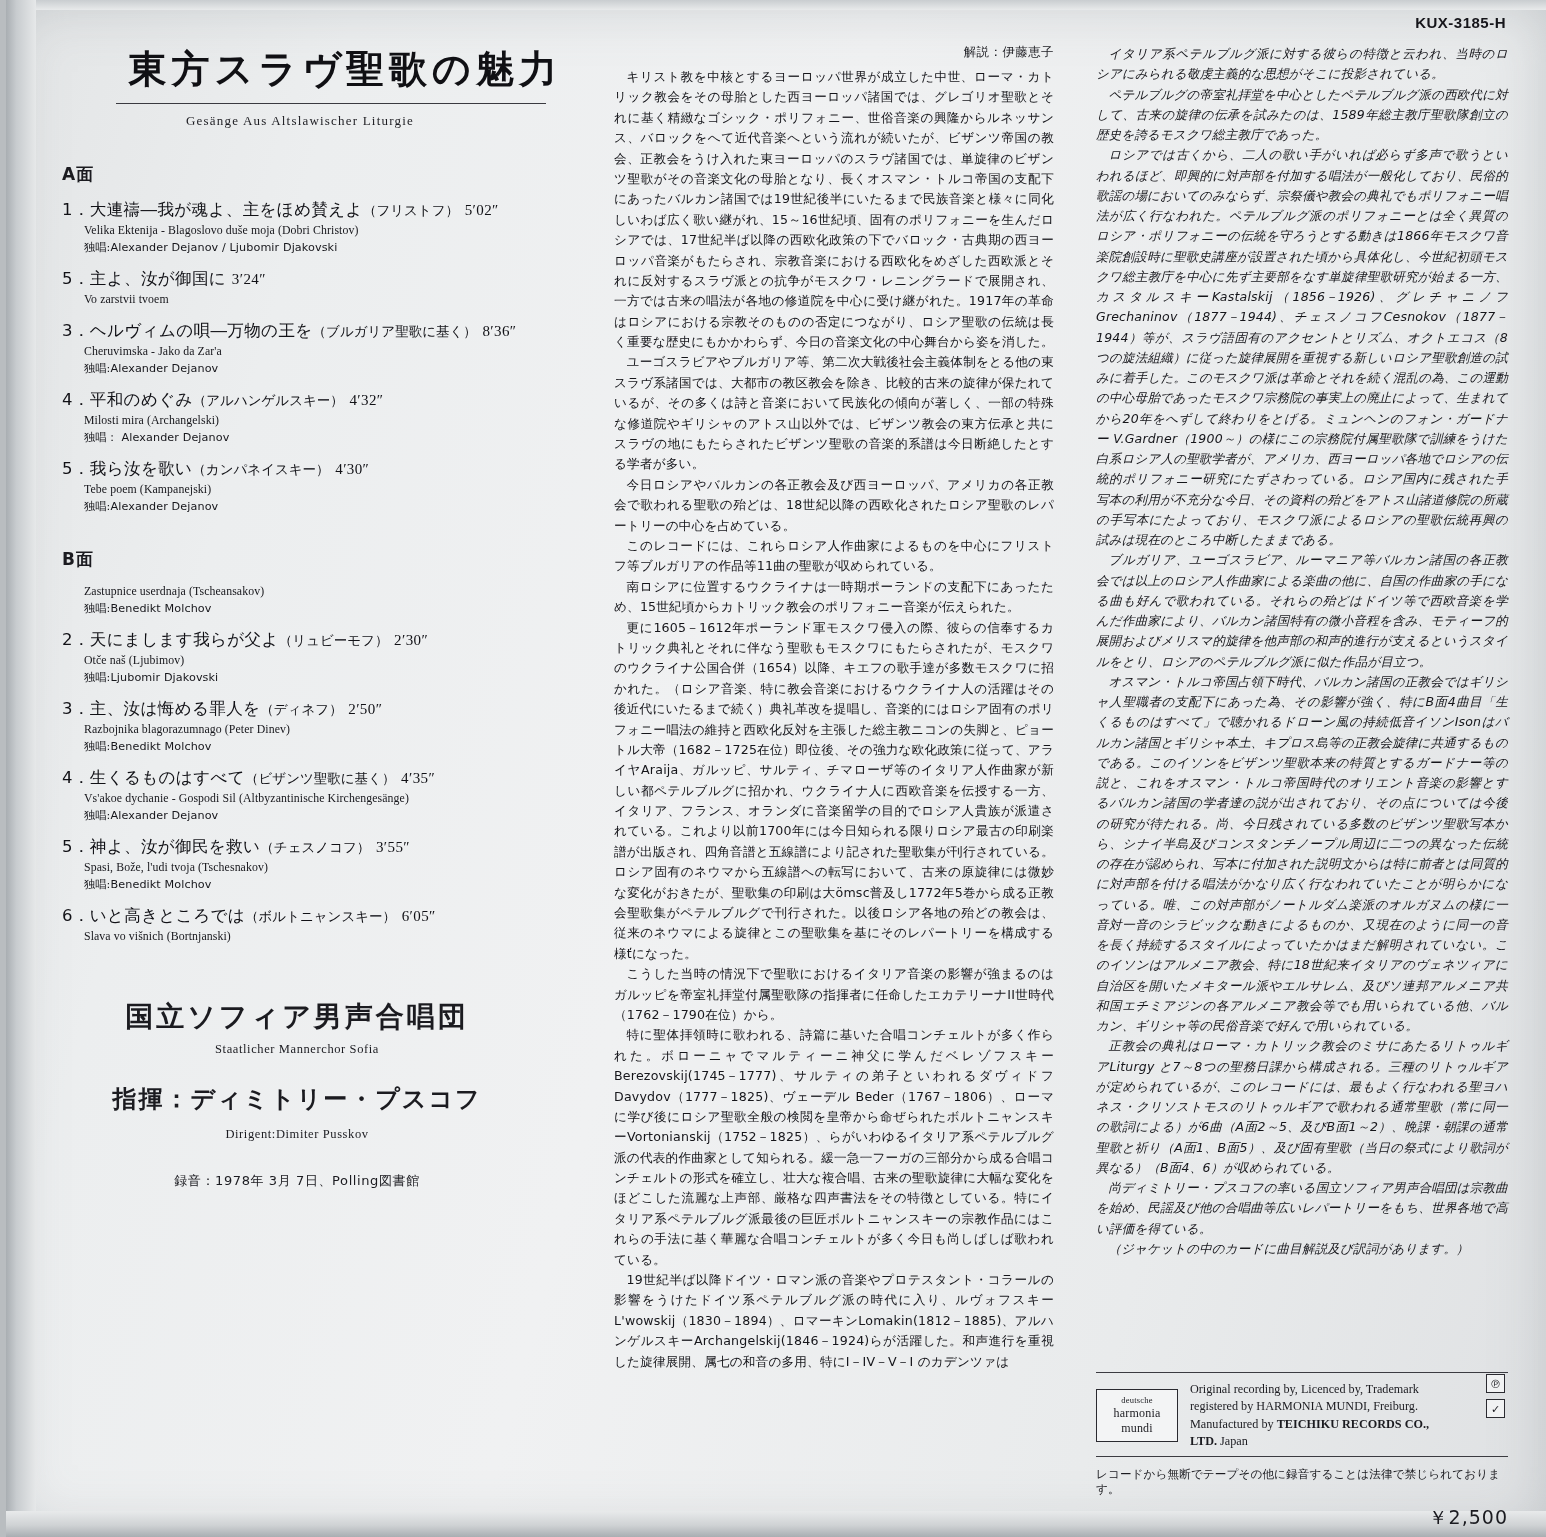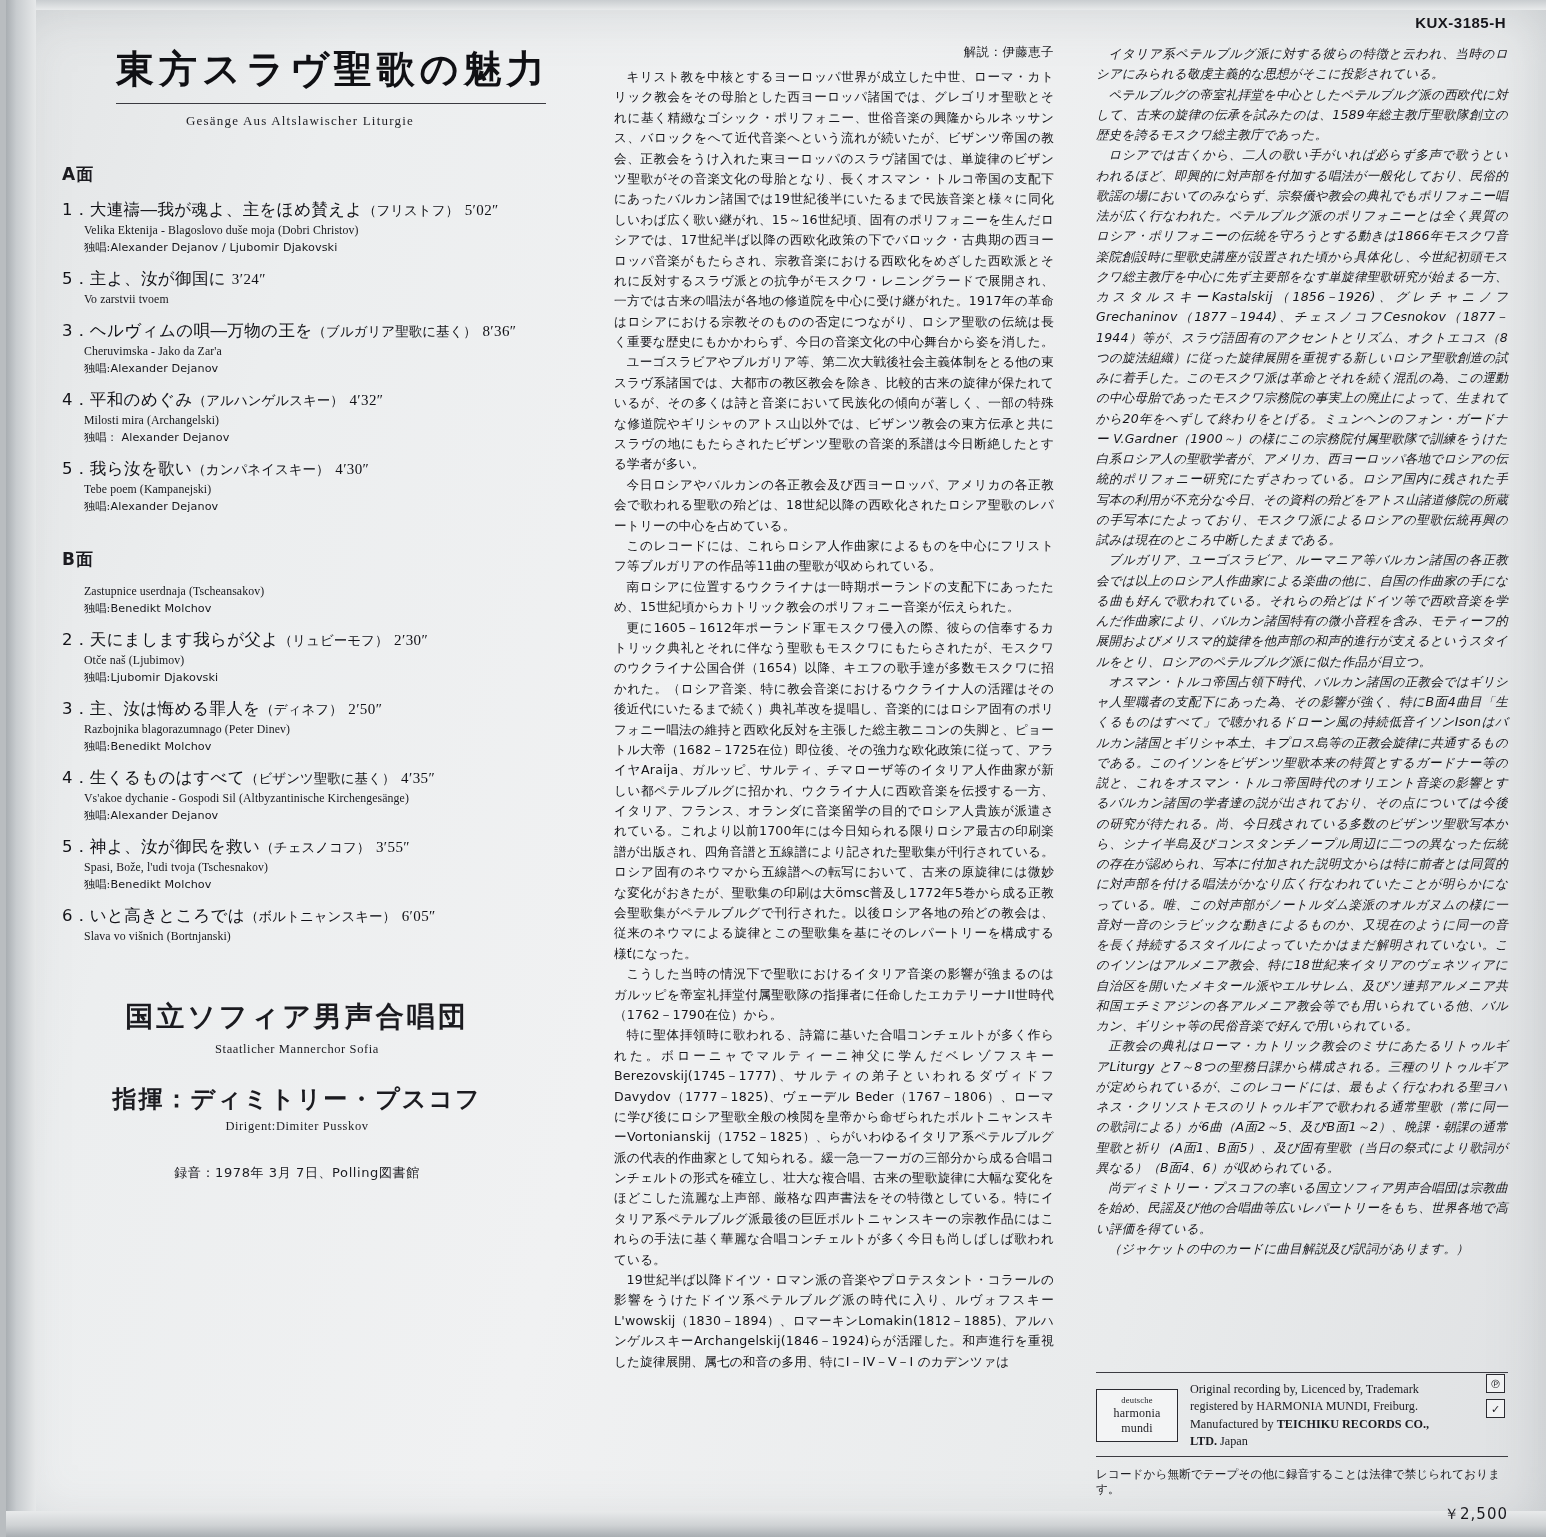--- a/index.html
+++ b/index.html
@@ -64,20 +64,21 @@
     top: 44px;
     width: 500px;
   }
   .title-jp {
     font-size: 38px;
     font-weight: 700;
     letter-spacing: 5px;
     margin-left: 54px;
     color: #101014;
     font-family: "DejaVu Sans", "Liberation Sans", sans-serif;
+    text-align: right;
   }
   .title-rule {
     margin-top: 8px;
     margin-left: 54px;
     width: 430px;
     height: 1px;
     background: #3a3a40;
   }
   .title-latin {
     margin-top: 9px;
@@ -144,21 +145,21 @@
     letter-spacing: .6px;
   }
   .credits .cond-jp {
     margin-top: 26px;
     font-size: 24px;
     font-weight: 700;
     letter-spacing: 2px;
     font-family: "DejaVu Sans", "Liberation Sans", sans-serif;
   }
   .credits .cond-latin {
-    margin-top: 4px;
+    margin-top: 12px;
     font-size: 12.5px;
     letter-spacing: .6px;
   }
   .credits .rec {
     margin-top: 30px;
     font-size: 13px;
     letter-spacing: .6px;
     font-family: "DejaVu Sans", "Liberation Sans", sans-serif;
   }
 
@@ -250,21 +251,21 @@
   }
   .footer-note {
     margin-top: 10px;
     font-size: 11.6px;
     letter-spacing: .1px;
     font-family: "DejaVu Sans", "Liberation Sans", sans-serif;
   }
   .price {
     margin-top: 8px;
     text-align: right;
-    font-size: 15px;
+    font-size: 19px;
     letter-spacing: 1px;
     font-family: "DejaVu Sans", "Liberation Sans", sans-serif;
   }
   .footer-rule2 {
     width: 412px;
     height: 1px;
     background: #3b3b41;
     margin-top: 6px;
   }
 </style>

